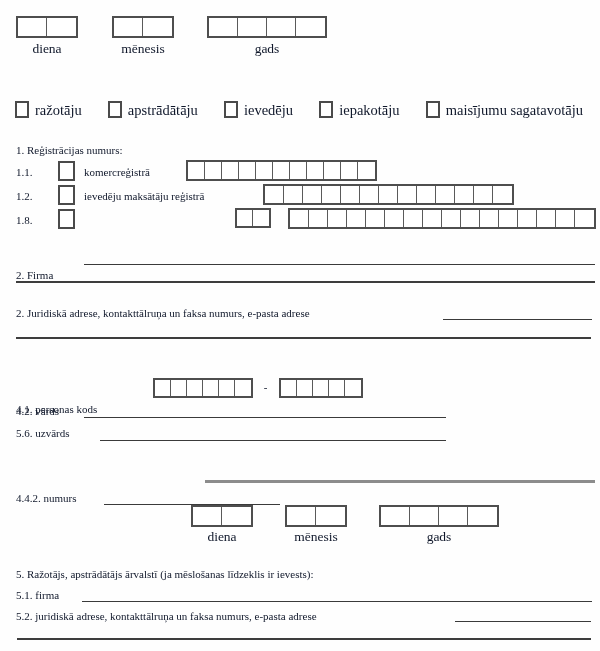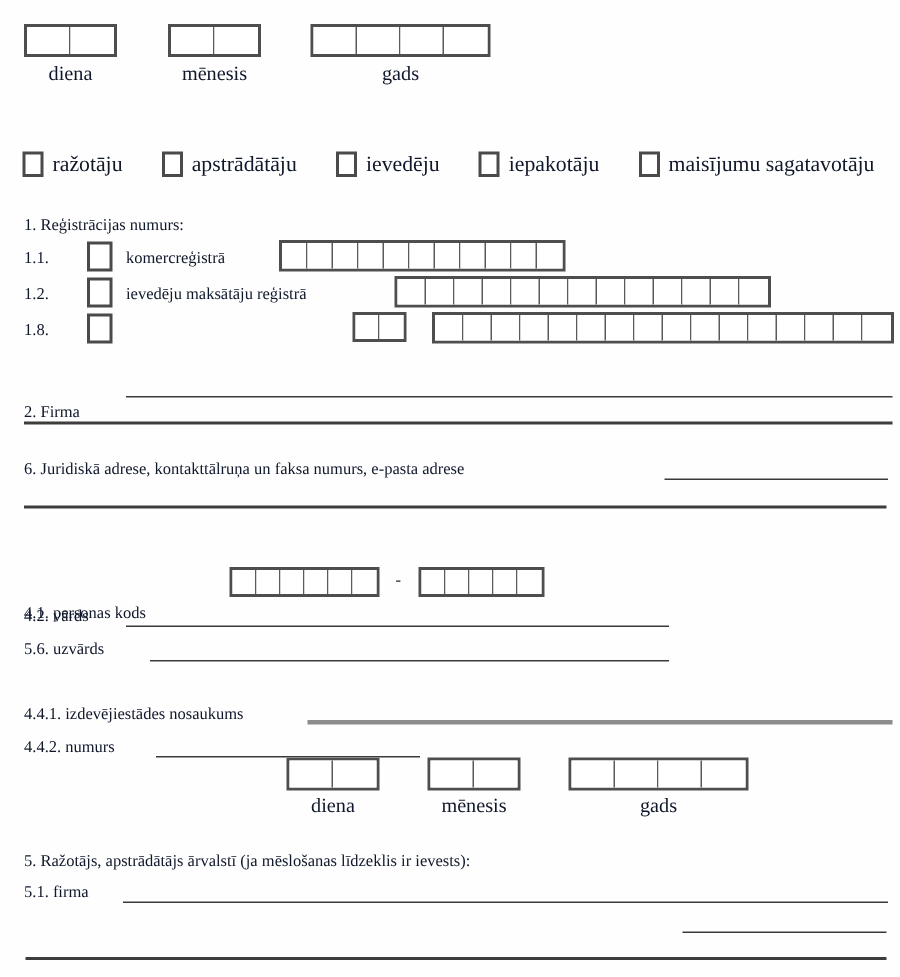--- a/index.html
+++ b/index.html
@@ -136,21 +136,21 @@
       <span class="cell"></span>
       <span class="cell"></span>
       <span class="cell"></span>
       <span class="cell"></span>
     </div>
 
   <div class="abs txt" style="left:16px;top:267px">2. Firma</div>
   <div class="abs uline-thin" style="left:84px;top:264px;width:511px"></div>
   <div class="abs uline" style="left:16px;top:281px;width:579px"></div>
 
-  <div class="abs txt" style="left:16px;top:305px">6. Juridiskā adrese, kontakttālruņa un faksa numurs, e-pasta adrese</div>
+  <div class="abs txt" style="left:16px;top:305px">2. Juridiskā adrese, kontakttālruņa un faksa numurs, e-pasta adrese</div>
   <div class="abs uline-thin" style="left:443px;top:319px;width:149px"></div>
   <div class="abs uline" style="left:16px;top:337px;width:575px"></div>
 
 
   <div class="abs txt" style="left:16px;top:401px">4.1. personas kods</div>
   <div class="abs comb cw16" style="left:153px;top:378px">
       <span class="cell"></span>
       <span class="cell"></span>
       <span class="cell"></span>
       <span class="cell"></span>
@@ -166,21 +166,20 @@
       <span class="cell"></span>
     </div>
 
   <div class="abs txt" style="left:16px;top:403px">4.2. vārds</div>
   <div class="abs uline-thin" style="left:84px;top:417px;width:362px"></div>
 
   <div class="abs txt" style="left:16px;top:425px">5.6. uzvārds</div>
   <div class="abs uline-thin" style="left:100px;top:440px;width:346px"></div>
 
 
-  <div class="abs txt" style="left:16px;top:468px">4.4.1. izdevējiestādes nosaukums</div>
   <div class="abs uline-gray" style="left:205px;top:480px;width:390px"></div>
 
   <div class="abs txt" style="left:16px;top:490px">4.4.2. numurs</div>
   <div class="abs uline-thin" style="left:104px;top:504px;width:176px"></div>
 
   <div class="abs comb cw29" style="left:191px;top:505px">
       <span class="cell"></span>
       <span class="cell"></span>
     </div>
   <div class="abs comb cw29" style="left:285px;top:505px">
@@ -195,16 +194,17 @@
     </div>
   <div class="abs small" style="left:191px;top:529px;width:62px">diena</div>
   <div class="abs small" style="left:285px;top:529px;width:62px">mēnesis</div>
   <div class="abs small" style="left:379px;top:529px;width:120px">gads</div>
 
   <div class="abs txt" style="left:16px;top:566px">5. Ražotājs, apstrādātājs ārvalstī (ja mēslošanas līdzeklis ir ievests):</div>
 
   <div class="abs txt" style="left:16px;top:587px">5.1. firma</div>
   <div class="abs uline-thin" style="left:82px;top:601px;width:510px"></div>
 
+  <div class="abs txt" style="left:16px;top:608px">5.2. juridiskā adrese, kontakttālruņa un faksa numurs, e-pasta adrese</div>
   <div class="abs uline-thin" style="left:455px;top:621px;width:136px"></div>
   <div class="abs uline" style="left:17px;top:638px;width:574px"></div>
 
 </div>
 
 </body></html>

